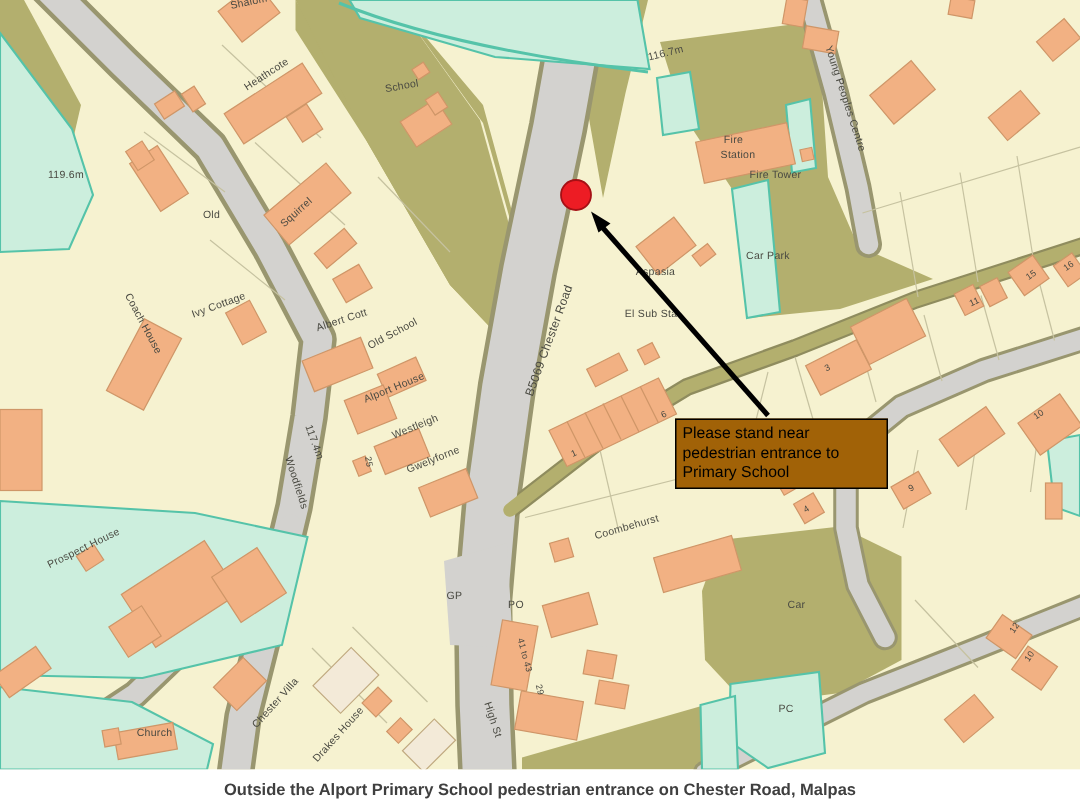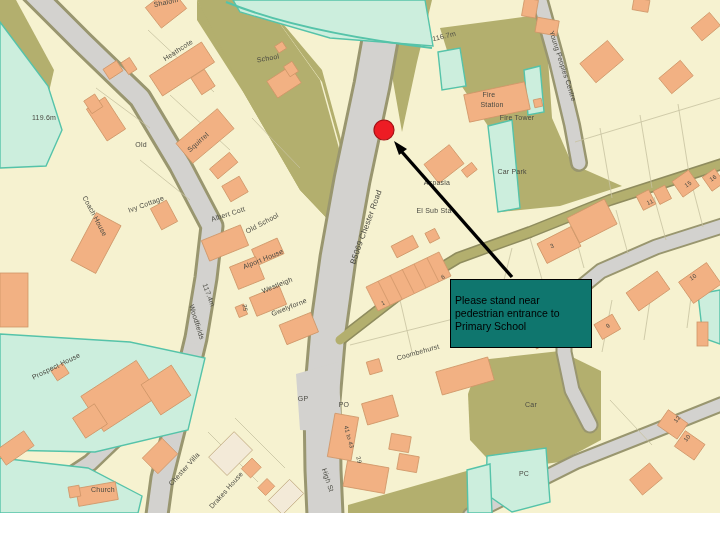--- a/index.html
+++ b/index.html
@@ -4,22 +4,22 @@
 <style>
   html,body{margin:0;padding:0;background:#fff;}
   #stage{position:relative;width:720px;height:540px;overflow:hidden;background:#fff;
          font-family:"Liberation Sans",sans-serif;}
   #map{position:absolute;left:0;top:0;width:720px;height:513px;background:#f6f2d0;overflow:hidden;}
   #map svg{position:absolute;left:0;top:0;}
   #labels{position:absolute;left:0;top:0;width:720px;height:513px;z-index:3;pointer-events:none;}
   .maplabel{position:absolute;font-size:7px;color:#4a4a42;white-space:nowrap;
             transform-origin:center center;letter-spacing:.2px;}
   #overlay{position:absolute;left:0;top:0;z-index:4;}
-  #callout{position:absolute;z-index:5;background:#0f766e;border:1.6px solid #000;
-           width:132px;padding:14px 4px;font-size:10.5px;line-height:1.25;color:#000;}
+  #callout{position:absolute;z-index:5;background:#a16207;border:1.6px solid #000;
+           width:132px;padding:3px 4px;font-size:10.5px;line-height:1.25;color:#000;}
   #captionbar{position:absolute;left:0;top:513px;width:720px;height:27px;background:#fff;
               display:flex;align-items:center;justify-content:center;}
   #captionbar div{font-size:11px;font-weight:bold;color:#3f3f3f;}
   .plot{stroke:#c6c2a0;stroke-width:.8;}
   .bldg{fill:#f2b183;stroke:#cf9668;stroke-width:.8;}
   .tanb{fill:#f3ead8;stroke:#c0a97f;stroke-width:.8;}
   .mint{fill:#cceedd;stroke:#55c3a9;stroke-width:1.4;}
   .olive{fill:#b3af6e;}
 </style>
 </head>
@@ -238,13 +238,16 @@
       <line x1="512" y1="277" x2="402" y2="152" stroke="#000" stroke-width="3.4"></line>
       <polygon points="394,141 407,149 399,155" fill="#000"></polygon>
       <circle cx="384" cy="130" r="10" fill="#ed1c24" stroke="#a51015" stroke-width="1.2"></circle>
     </svg>
 
     <div id="callout" style="left:450px;top:279px;">
       <span>Please stand near pedestrian entrance to Primary School</span>
     </div>
   </div>
 
+  <div id="captionbar">
+    <div>Outside the Alport Primary School pedestrian entrance on Chester Road, Malpas</div>
+  </div>
 </div>
 
 </body></html>

